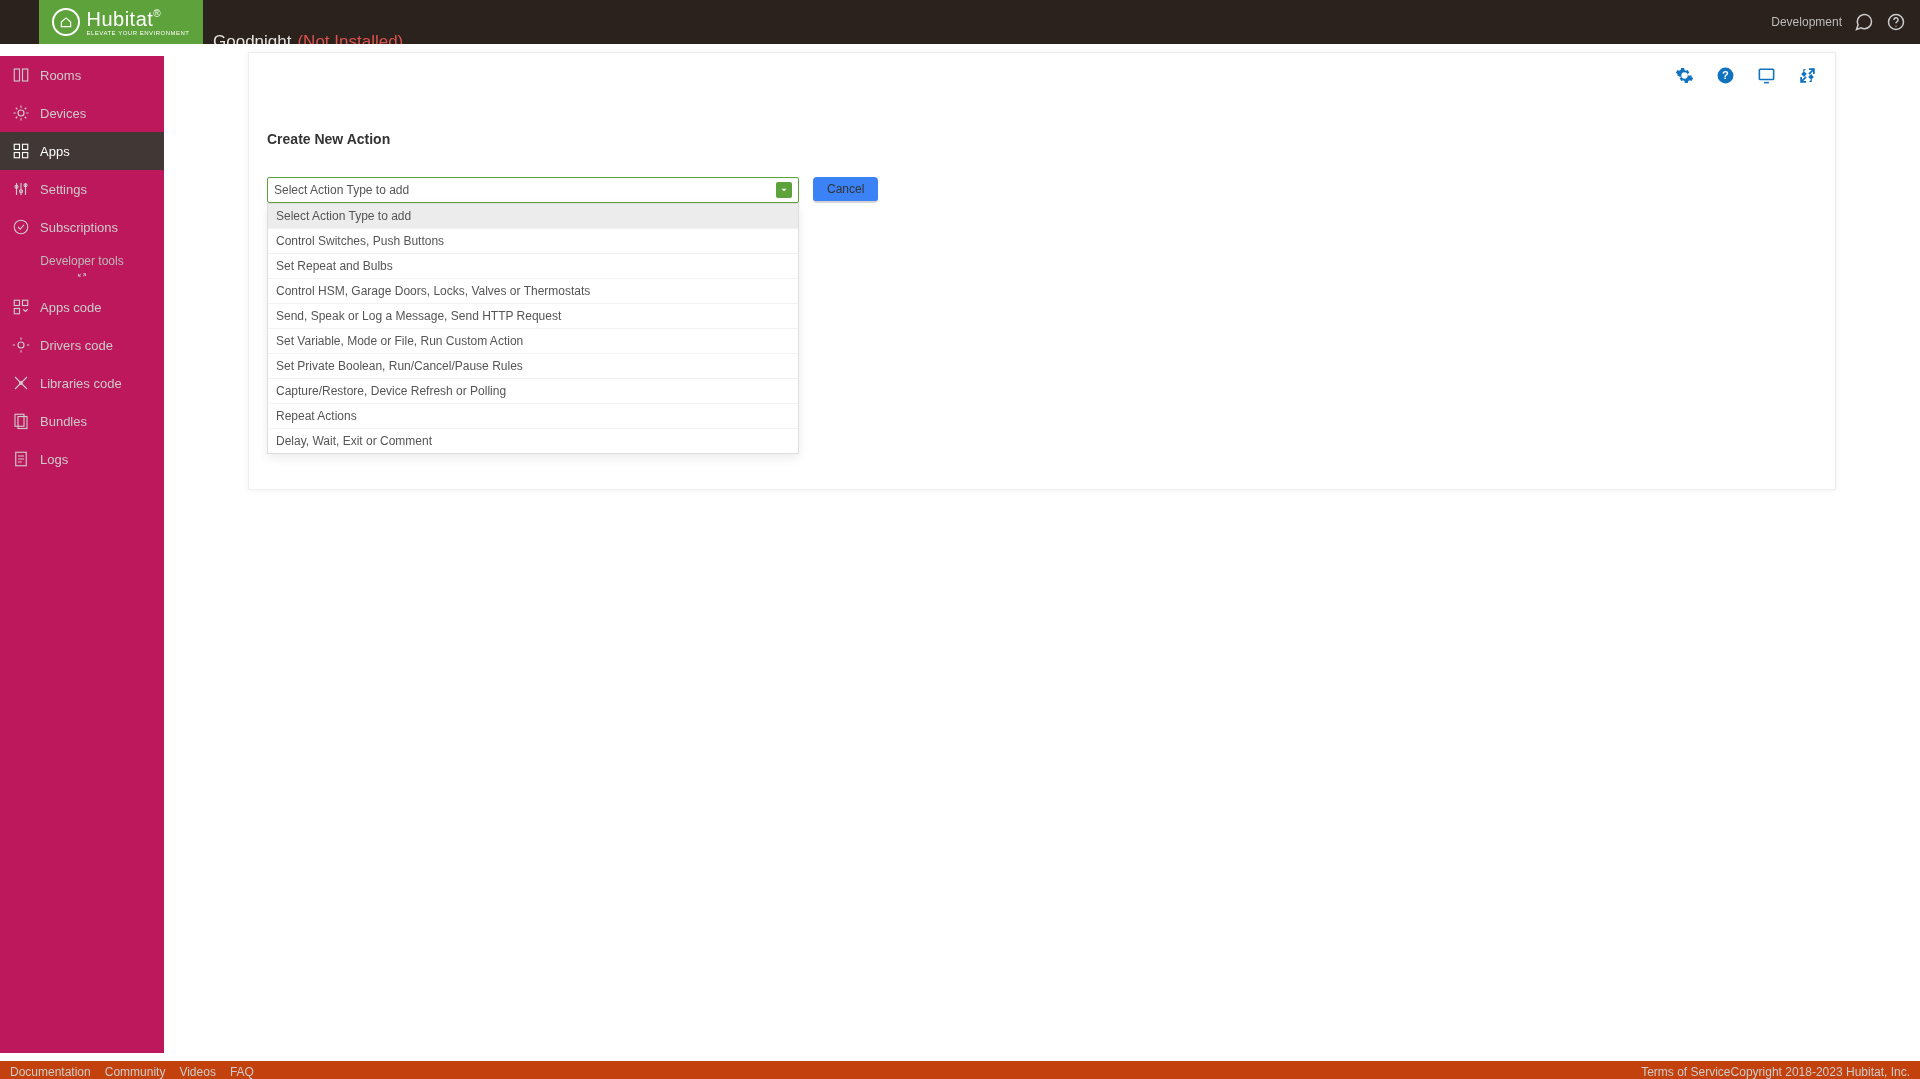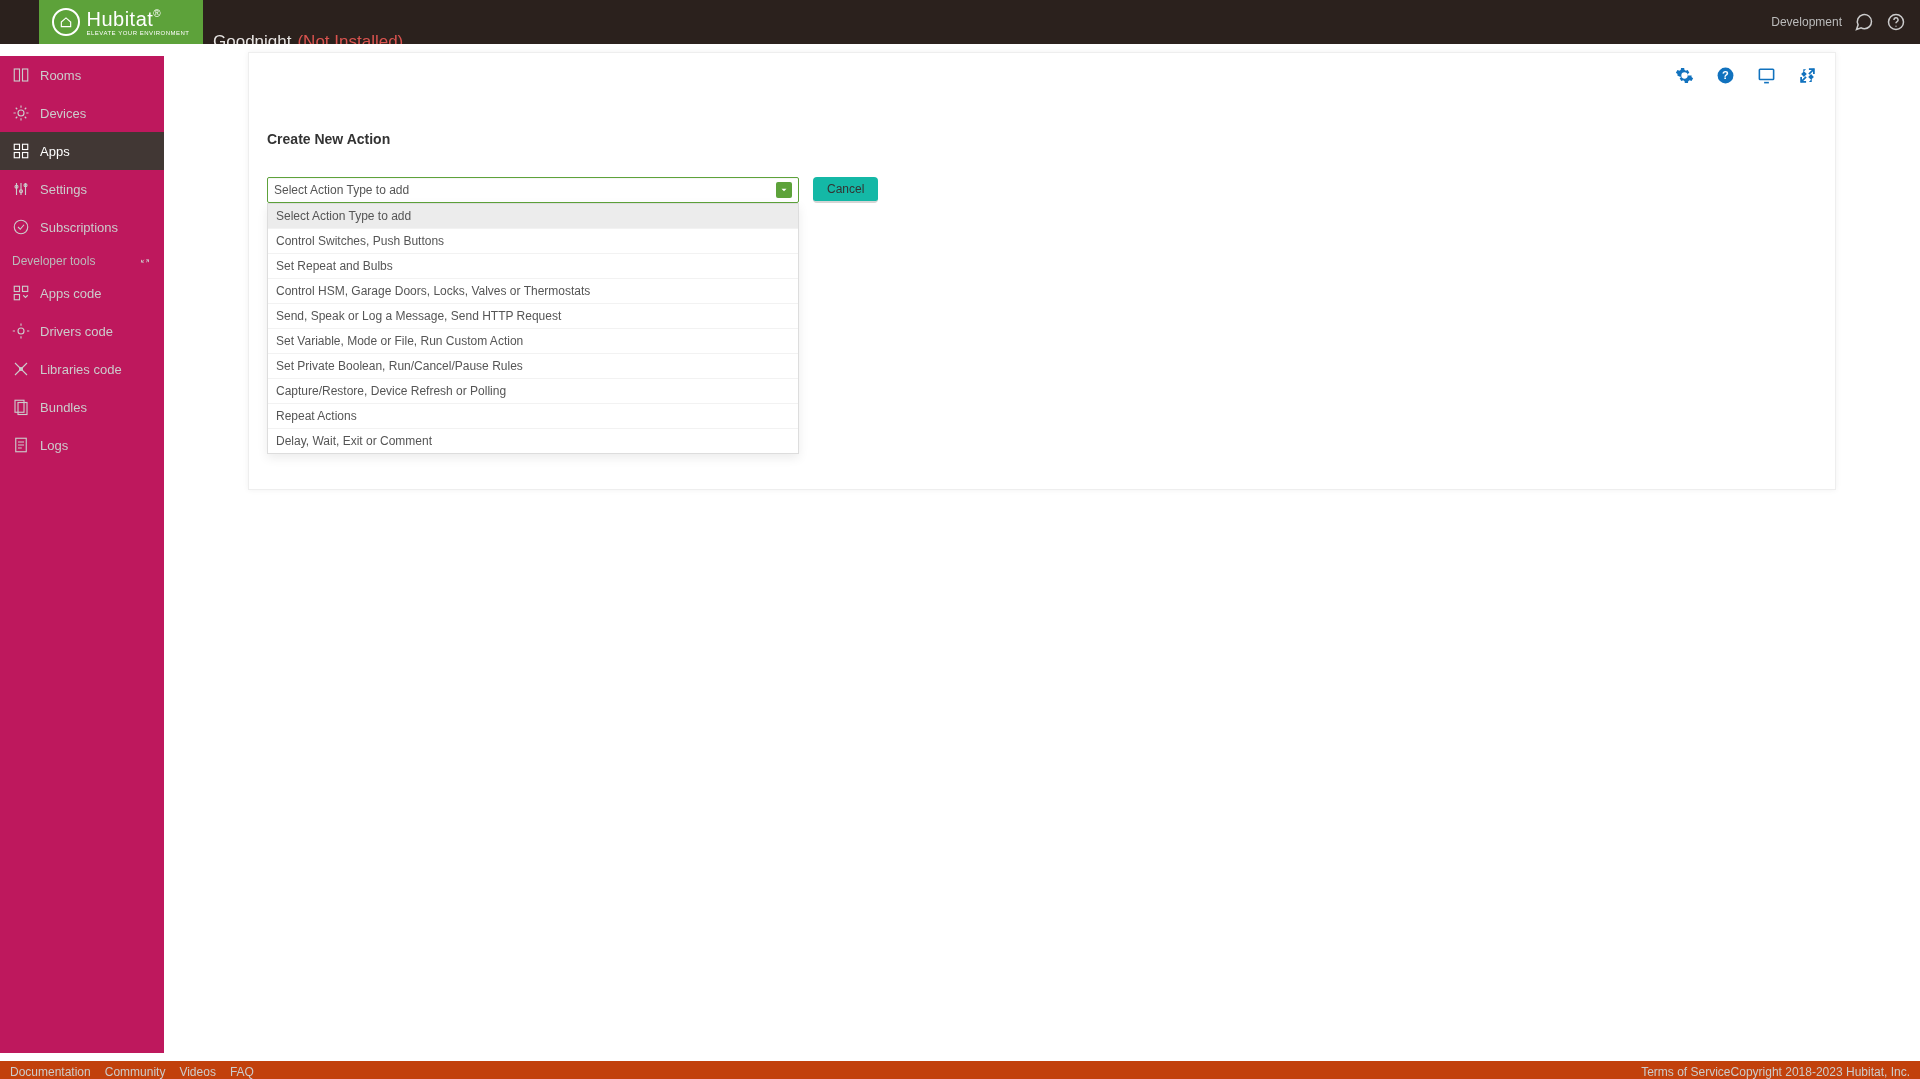--- a/index.html
+++ b/index.html
@@ -95,20 +95,21 @@
 .side-icon svg { stroke: #ccc; fill: none; stroke-width: 1.5; }
 .side-item.active .side-icon svg { stroke: #fff; }
 
 .side-section-header {
   display: flex;
   align-items: center;
   justify-content: space-between;
   padding: 8px 12px 6px;
   font-size: 12px;
   color: #bbb;
+  flex-direction: column;
 }
 .collapse-icon { width: 14px; height: 14px; display: inline-flex; }
 .collapse-icon svg { stroke: #ccc; fill: none; stroke-width: 1.5; }
 
 
 .main {
   position: absolute;
   top: 44px;
   left: 164px;
   right: 0;
@@ -194,21 +195,21 @@
   border-top: 1px solid #f2f2f2;
   cursor: pointer;
 }
 .csel-option:first-child {
   background: #ececec;
   border-top: none;
 }
 
 
 .btn-cancel {
-  background: #14b8a6;
+  background: #3b82f6;
   border: none;
   border-bottom: 2px solid #d5d5d5;
   border-radius: 4px;
   padding: 5px 14px;
   font-size: 12px;
   color: #333;
   cursor: pointer;
 }
 
 

